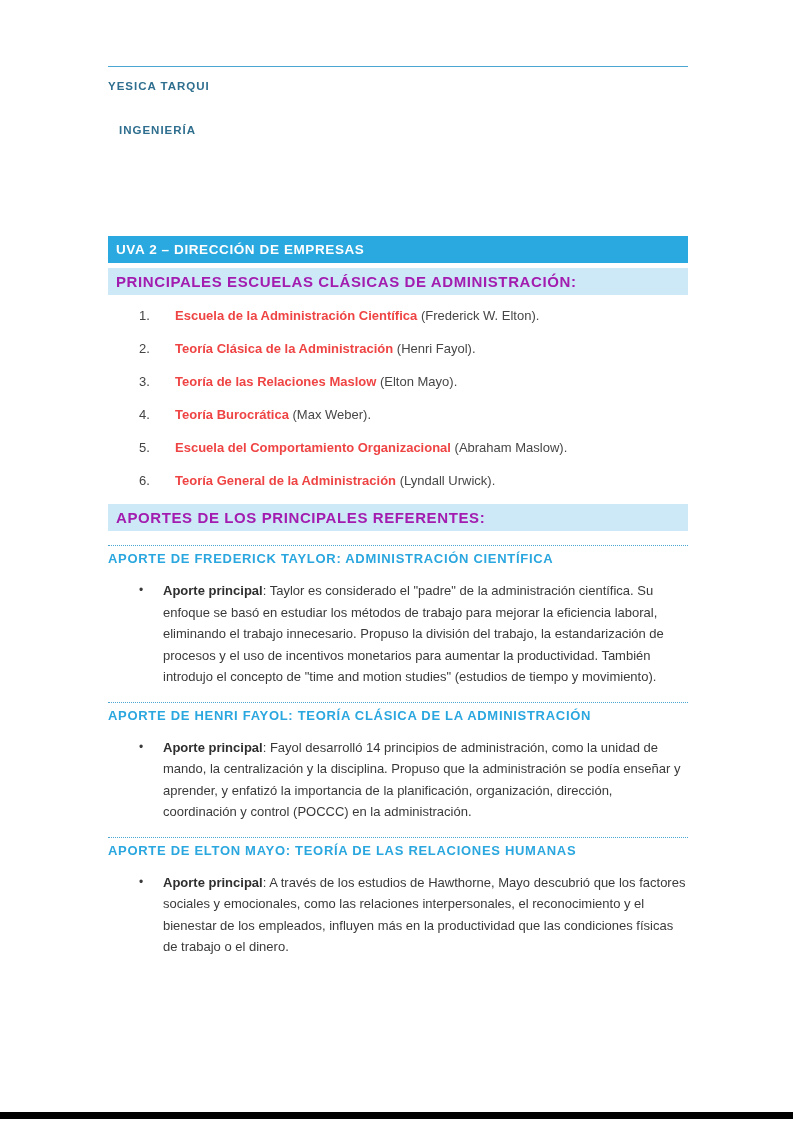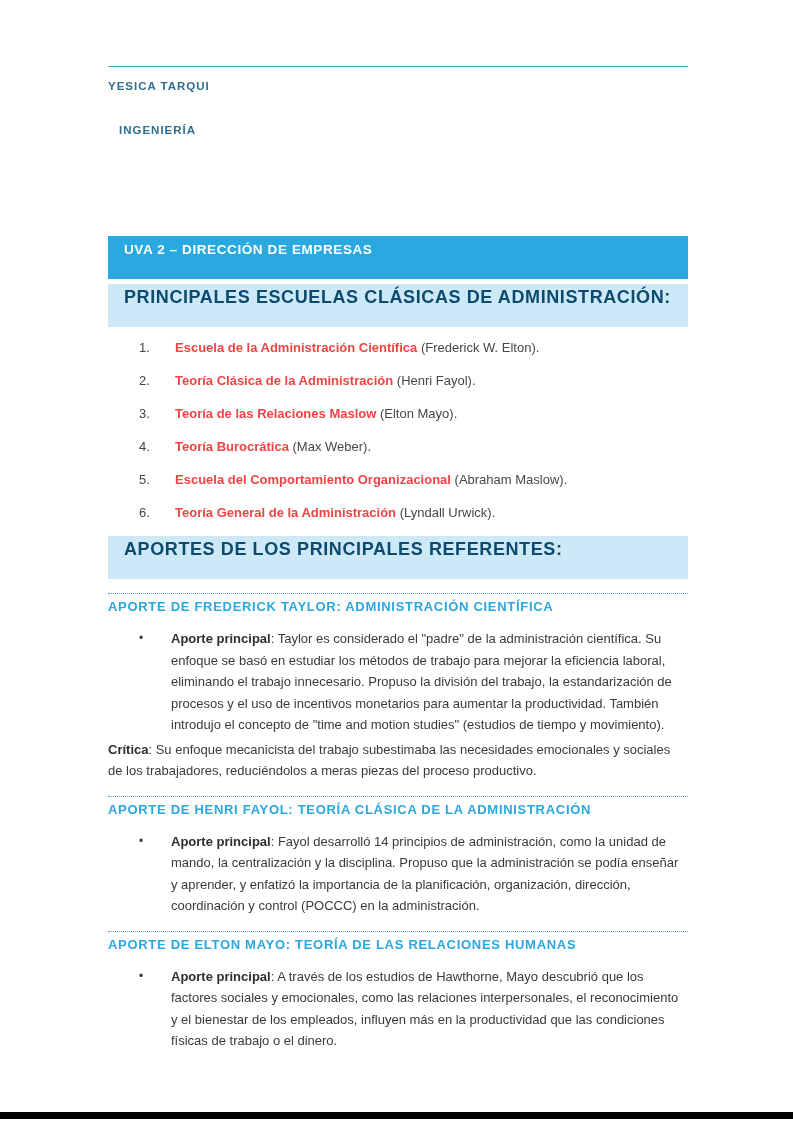--- a/index.html
+++ b/index.html
@@ -31,39 +31,39 @@
     margin-top:30px;
     font-size:11.5px;
     line-height:14px;
     letter-spacing:1px;
     font-weight:bold;
     color:var(--author-blue,#2e6e8e);
     padding-left:11px;
   }
   
   .banner{
-    height:43px;
+    height:27px;
     line-height:27px;
-    padding-left:16px;
+    padding-left:8px;
     box-sizing:border-box;
     letter-spacing:0.6px;
     white-space:nowrap;
   }
   .banner-blue{
     margin-top:99px;
     background:var(--accent-blue,#29a9e0);
     color:#ffffff;
     font-size:13.5px;
     font-weight:bold;
   }
   .banner-light{
     margin-top:5px;
     background:var(--light-blue,#cde9f7);
-    color:#0c4a6e;
-    font-size:18px;
+    color:#a21caf;
+    font-size:15px;
     font-weight:bold;
   }
   .banner-refs{margin-top:12px;}
   
   ol.schools{
     list-style:none;
     margin:10px 0 6px 0;
     padding:0;
   }
   ol.schools li{
@@ -102,21 +102,21 @@
     padding-left:31px;
     font-size:13px;
     line-height:21.5px;
     color:var(--body-text,#3a3a3a);
   }
   .bullet-glyph{
     width:24px;
     flex:0 0 24px;
     font-size:12px;
   }
-  .bullet-text{flex:1;margin-left:8px;}
+  .bullet-text{flex:1;}
   .bullet-text .lead, .critique .lead{color:#2f2f2f;}
   .critique{
     margin:3px 0 0 0;
     font-size:13px;
     line-height:21.5px;
     color:var(--body-text,#3a3a3a);
   }
   
   .footer-bar{
     position:absolute;
@@ -168,21 +168,20 @@
     <div class="banner banner-light banner-refs">APORTES DE LOS PRINCIPALES REFERENTES:</div>
 
     <div id="sections">
         <section class="section">
           <div class="section-rule"></div>
           <h2 class="section-heading">APORTE DE FREDERICK TAYLOR: ADMINISTRACIÓN CIENTÍFICA</h2>
           <div class="bullet">
             <span class="bullet-glyph">•</span>
             <span class="bullet-text"><b class="lead">Aporte principal</b>: Taylor es considerado el "padre" de la administración científica. Su enfoque se basó en estudiar los métodos de trabajo para mejorar la eficiencia laboral, eliminando el trabajo innecesario. Propuso la división del trabajo, la estandarización de procesos y el uso de incentivos monetarios para aumentar la productividad. También introdujo el concepto de "time and motion studies" (estudios de tiempo y movimiento).</span>
           </div>
-          <p class="critique"><b class="lead">Crítica</b>: Su enfoque mecanicista del trabajo subestimaba las necesidades emocionales y sociales de los trabajadores, reduciéndolos a meras piezas del proceso productivo.</p>
         </section>
         <section class="section">
           <div class="section-rule"></div>
           <h2 class="section-heading">APORTE DE HENRI FAYOL: TEORÍA CLÁSICA DE LA ADMINISTRACIÓN</h2>
           <div class="bullet">
             <span class="bullet-glyph">•</span>
             <span class="bullet-text"><b class="lead">Aporte principal</b>: Fayol desarrolló 14 principios de administración, como la unidad de mando, la centralización y la disciplina. Propuso que la administración se podía enseñar y aprender, y enfatizó la importancia de la planificación, organización, dirección, coordinación y control (POCCC) en la administración.</span>
           </div>
         </section>
         <section class="section">

